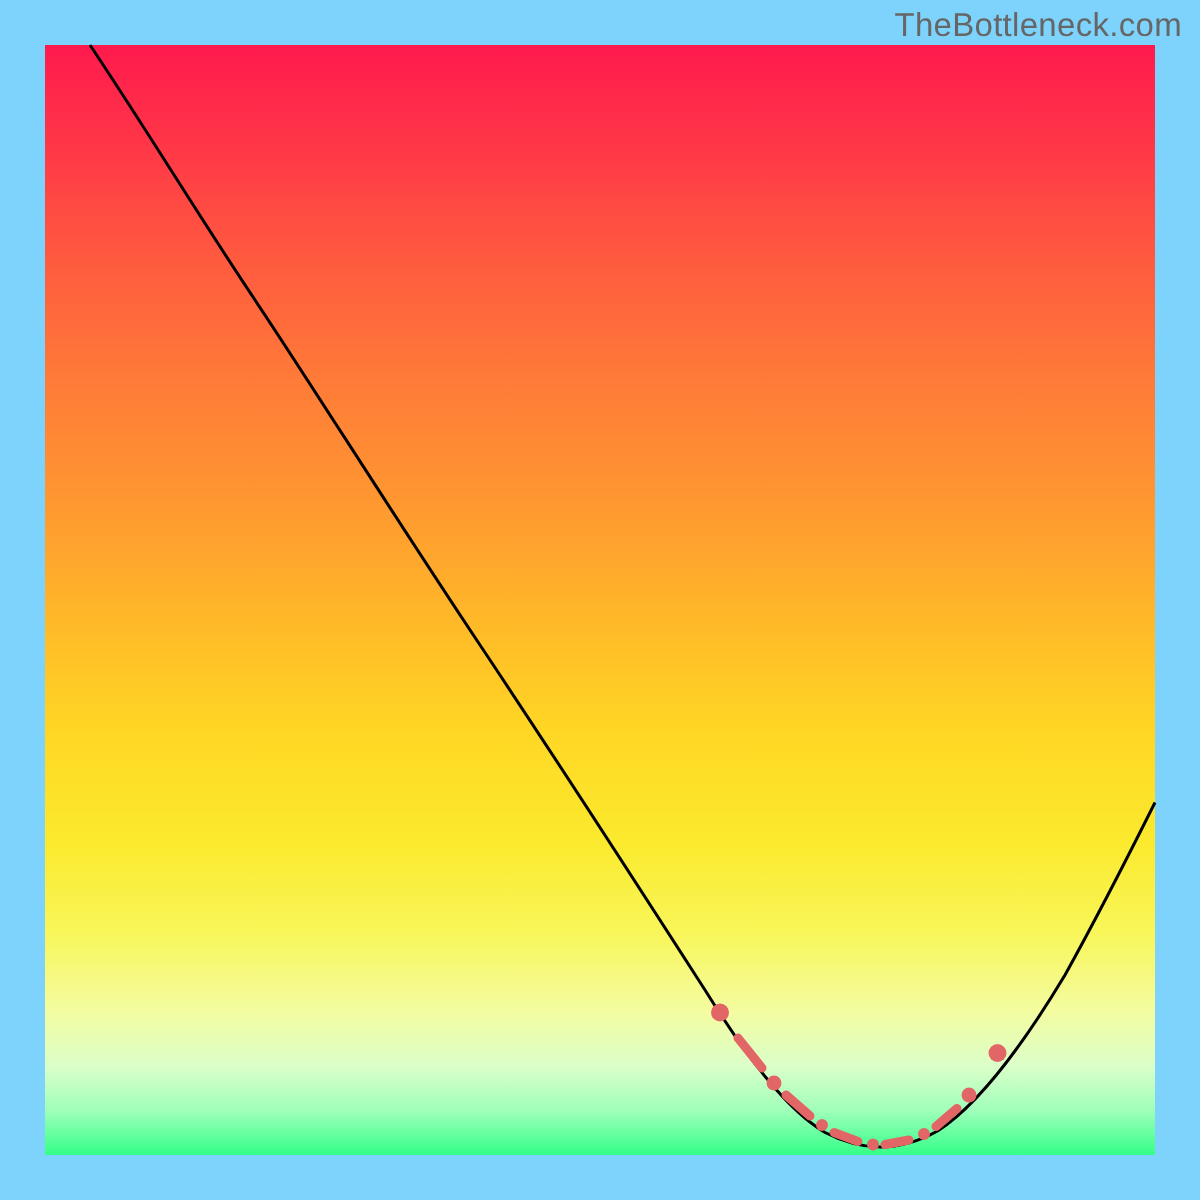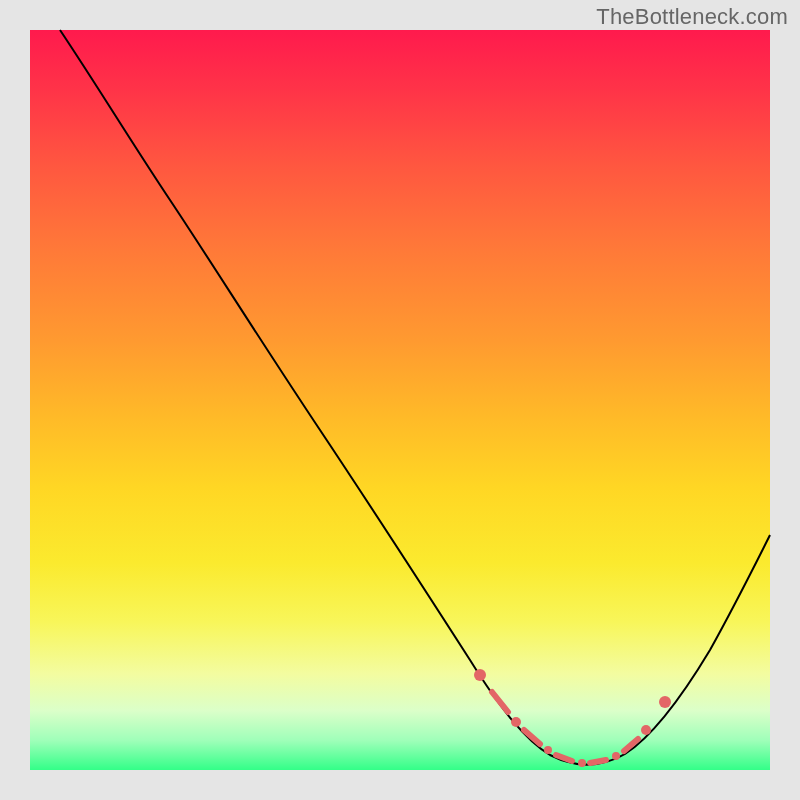--- a/index.html
+++ b/index.html
@@ -8,21 +8,21 @@
     width: 800px;
     height: 800px;
     background: #000;
     overflow: hidden;
     font-family: Arial, Helvetica, sans-serif;
   }
   .frame {
     position: relative;
     width: 800px;
     height: 800px;
-    background: #e5e5e5;
+    background: #7dd3fc;
   }
   .plot-area {
     position: absolute;
     left: 30px;
     top: 30px;
     width: 740px;
     height: 740px;
     background: linear-gradient(
       to bottom,
       #ff1a4d 0%,

